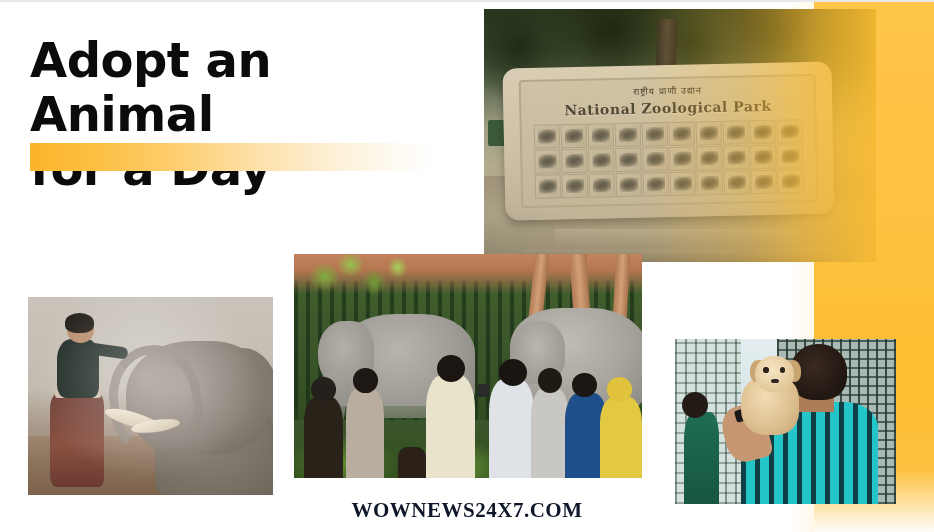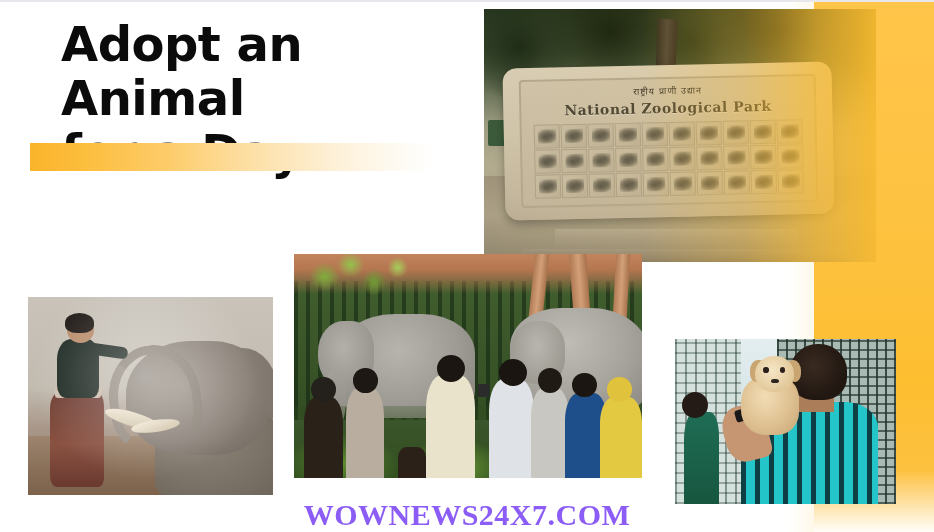--- a/index.html
+++ b/index.html
@@ -39,23 +39,22 @@
     width: 60px;
     height: 532px;
     background: linear-gradient(to right, rgba(255,255,255,0) 0%, rgba(253,190,48,0.0) 55%, rgba(253,190,48,0.10) 100%);
     pointer-events: none;
   }
 
   
   .headline {
     position: absolute;
     left: 30px;
-    top: 16px;
+    top: 32px;
     width: 430px;
-    margin-left: 31px;
   }
   .headline h1 {
     margin: 0;
     font-family: "DejaVu Sans", sans-serif;
     font-size: 48px;
     line-height: 1.12;
     font-weight: 700;
     letter-spacing: -0.5px;
     color: #0b0b0b;
   }
@@ -479,23 +478,23 @@
 
   
   .wordmark {
     position: absolute;
     left: 0;
     top: 496px;
     width: 934px;
     text-align: center;
     font-family: "Liberation Serif", serif;
     font-weight: 700;
-    font-size: 30px;
+    font-size: 21px;
     letter-spacing: 0.5px;
-    color: #8b5cf6;
+    color: #0f172a;
   }
 </style>
 </head>
 <body>
 
 <div id="canvas">
 
   <div class="orange-panel"></div>
   <div class="orange-panel-fade-left"></div>
 

